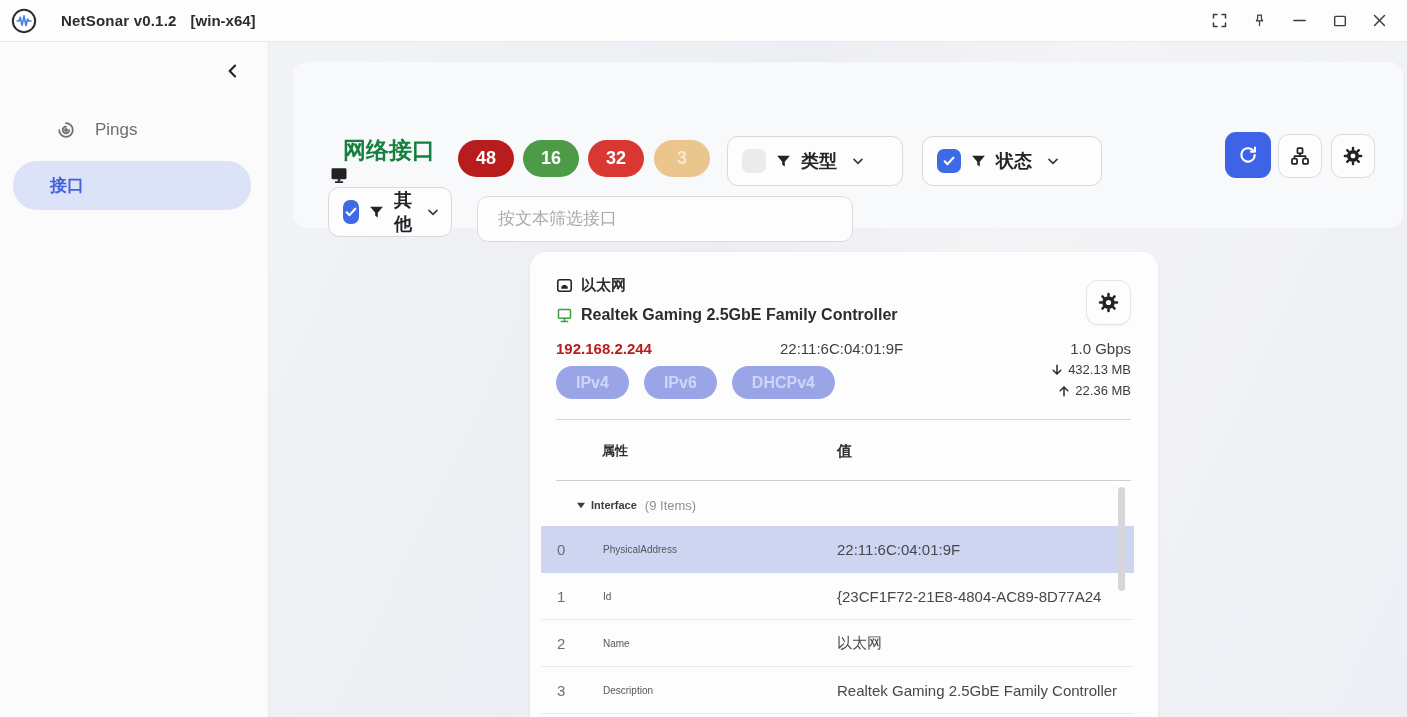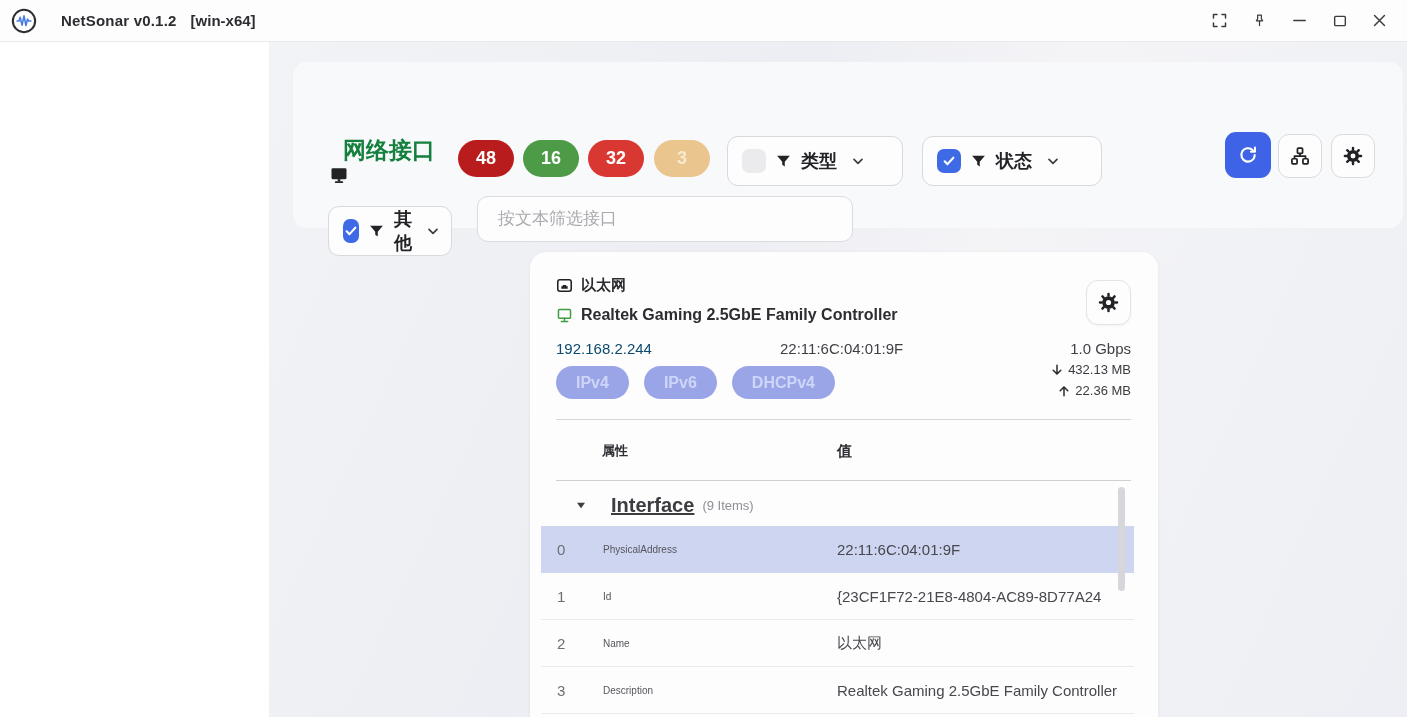--- a/index.html
+++ b/index.html
@@ -30,21 +30,21 @@
   .main { position:absolute; left:269px; top:42px; width:1138px; height:675px; overflow:hidden;
     background:linear-gradient(115deg,#f2f3f6 0%,#edeef3 38%,#f4f4f7 56%,#edeff4 100%); }
 
   
   .toolbar { position:absolute; left:24px; top:20px; width:1110px; height:166px; background:#f8f9fb; border-radius:14px; }
   .tb-title-icon { position:absolute; left:36px; top:103px; width:20px; height:20px; color:#222226; }
   .tb-title { position:absolute; left:50px; top:63px; height:50px; display:flex; align-items:center; font-size:23px; font-weight:bold; color:#15803d;text-align:right; }
   .count-badge { position:absolute; top:78px; width:56px; height:37px; border-radius:19px; display:flex; align-items:center; justify-content:center; font-size:18px; font-weight:bold; }
   .dd-btn { position:absolute; top:74px; height:50px; background:#fdfdfe; border:1.5px solid #d9d9dd; border-radius:11px;
     display:flex; align-items:center; padding:0 14px; gap:9px; }
-  .dd-row2 { top:144px;text-align:center; }
+  .dd-row2 { top:125px;text-align:center; }
   .checkbox { width:24px; height:24px; border-radius:7px; background:#ebebee; display:flex; align-items:center; justify-content:center; }
   .checkbox.checked { background:#3f6ae6; }
   .funnel { width:17px; height:17px; color:#232327; display:flex; }
   .dd-label { font-size:18px; font-weight:bold; color:#232327; }
   .dd-chevron { width:16px; height:16px; color:#3a3a3f; display:flex; margin-left:4px; }
   .search-input { position:absolute; left:184px; top:134px; width:376px; height:46px; background:#fdfdfe; border:1.5px solid #dcdcdf;
     border-radius:11px; padding:8px 20px; font-size:17px; color:#3a3a3f; font-family:inherit; outline:none; }
   .search-input::placeholder { color:#aaaaaf; }
   .icon-btn { position:absolute; top:72px; width:44px; height:44px; border-radius:11px; background:#fdfdfe; border:1.5px solid #dcdcdf;
     display:flex; align-items:center; justify-content:center; color:#222226; }
@@ -56,37 +56,37 @@
   .card { position:absolute; left:261px; top:210px; width:628px; height:560px; background:#fdfdfe; border-radius:16px;
     box-shadow:0 1px 4px rgba(40,40,60,.05); }
   .card-name-row { position:absolute; left:26px; top:24px; display:flex; align-items:center; gap:8px; }
   .eth-icon { width:17px; height:17px; color:#222226; display:flex; }
   .card-name { font-size:15px; font-weight:bold; color:#2c2c31; }
   .card-desc-row { position:absolute; left:26px; top:54px; display:flex; align-items:center; gap:8px; }
   .monitor-green-icon { width:17px; height:17px; color:#3f9d3f; display:flex; }
   .card-desc { font-size:16px; font-weight:bold; color:#2c2c31; }
   .card-gear-btn { position:absolute; right:27px; top:28px; width:45px; height:45px; border-radius:12px; background:#fdfdfe;
     border:1px solid #e4e4e8; box-shadow:0 1px 2px rgba(40,40,60,.05); display:flex; align-items:center; justify-content:center; color:#222226; }
-  .ip-text { position:absolute; left:26px; top:88px; font-size:15px; color:#0c4a6e; }
+  .ip-text { position:absolute; left:26px; top:88px; font-size:15px; color:#b91c1c;font-weight:bold; }
   .mac-text { position:absolute; left:250px; top:88px; font-size:15px; color:#3f3f45; }
   .speed-text { position:absolute; right:27px; top:88px; font-size:15px; color:#3f3f45; }
   .rate-row { position:absolute; right:27px; display:flex; align-items:center; gap:4px; font-size:13px; color:#3b3b40; }
   .rate-down { top:110px; } .rate-up { top:131px; }
   .rate-arrow { width:14px; height:14px; display:flex; color:#2c2c31; }
   .pill-row { position:absolute; left:26px; top:114px; display:flex; gap:15px; }
   .pill { height:33px; border-radius:17px; background:#9aa5e7; color:#ced5f7; font-size:16px; font-weight:bold;
     display:flex; align-items:center; justify-content:center; padding:0 20px; }
   .divider-1 { position:absolute; left:26px; top:167px; width:575px; height:0; border-top:1px solid #d8d8dc; }
   .th-attr { position:absolute; left:72px; top:190px; font-size:13px; font-weight:bold; color:#2e2e33; }
   .th-value { position:absolute; left:307px; top:190px; font-size:15px; font-weight:bold; color:#2e2e33; }
   .divider-2 { position:absolute; left:26px; top:228px; width:575px; height:0; border-top:1px solid #cfcfd4; }
   .table { position:absolute; left:11px; top:232px; width:593px; }
   .group-row { height:42px; display:flex; align-items:center; }
   .group-caret { margin-left:34px; width:12px; height:12px; display:flex; color:#3c3c41; }
-  .group-name { margin-left:24px; font-size:20px; font-weight:600; color:#3c3c41;text-decoration:underline; }
+  .group-name { margin-left:4px; font-size:11px; font-weight:600; color:#3c3c41; }
   .group-count { margin-left:8px; font-size:13px; color:#8e8e94; }
   .trow { position:relative; height:47px; display:flex; align-items:center; border-bottom:1px solid #ebebee; }
   .trow.selected { background:#cdd5f1; border-bottom:none; }
   .td-idx { position:absolute; left:16px; font-size:15px; color:#6e6e74; }
   .td-attr { position:absolute; left:62px; width:225px; font-size:10px; color:#55555b; white-space:nowrap; overflow:hidden; }
   .td-val { position:absolute; left:296px; width:297px; font-size:15px; color:#47474d; white-space:nowrap; overflow:hidden; }
   .scroll-thumb { position:absolute; left:588px; top:235px; width:7px; height:104px; border-radius:4px; background:#d7d7db; }
 
   svg { display:block; }
 </style>
@@ -127,20 +127,40 @@
           </svg>
       </span>
       <span class="win-btn">
         <svg viewBox="0 0 24 24" width="17" height="17" stroke="currentColor" stroke-width="2.1" stroke-linecap="round">
             <path d="M5 5l14 14M19 5L5 19"></path>
           </svg>
       </span>
     </div>
   </div>
 
+  <div class="sidebar">
+    <div class="collapse-btn">
+      <svg viewBox="0 0 24 24" width="20" height="20" fill="none" stroke="currentColor" stroke-width="2.6" stroke-linecap="round" stroke-linejoin="round">
+          <path d="M14.5 5.5L8 12l6.5 6.5"></path>
+        </svg>
+    </div>
+    <div class="nav-item nav-pings">
+      <span class="nav-icon">
+        <svg viewBox="0 0 24 24" width="22" height="22">
+          <circle cx="12" cy="12" r="2.1" fill="currentColor"></circle>
+          <path d="M12 8.4a3.6 3.6 0 1 0 3.6 3.6" fill="none" stroke="currentColor" stroke-width="1.9" stroke-linecap="round"></path>
+          <path d="M12 4.6a7.4 7.4 0 1 1-7.4 7.4" fill="none" stroke="currentColor" stroke-width="1.9" stroke-linecap="round"></path>
+        </svg>
+      </span>
+      <span class="nav-label">Pings</span>
+    </div>
+    <div class="nav-item nav-selected">
+      <span class="nav-label">接口</span>
+    </div>
+  </div>
 
   <div class="main">
 
     <div class="toolbar">
       <span class="tb-title-icon">
         <svg viewBox="0 0 24 24" width="20" height="20" fill="currentColor">
           <rect x="3" y="4" width="18" height="13" rx="1.6"></rect>
           <rect x="10.4" y="17" width="3.2" height="2.6"></rect>
           <rect x="7" y="19.6" width="10" height="1.9" rx="0.9"></rect>
         </svg>

